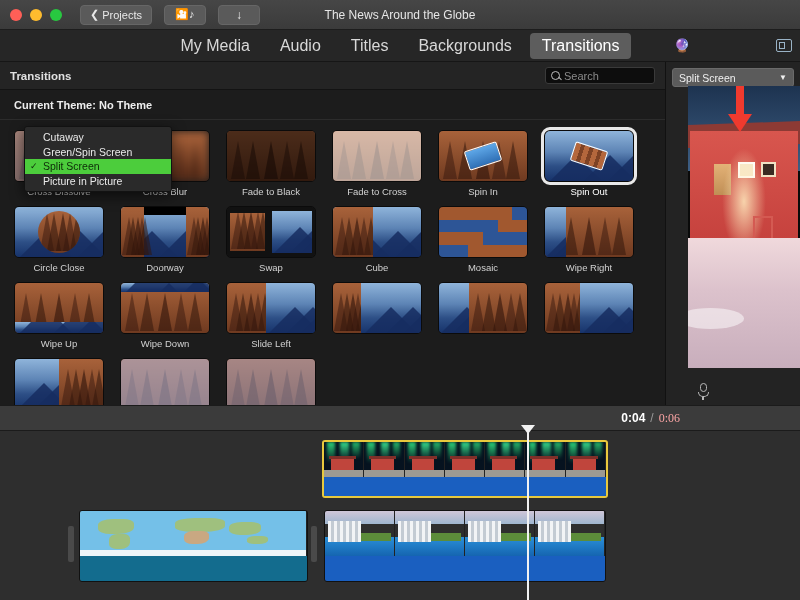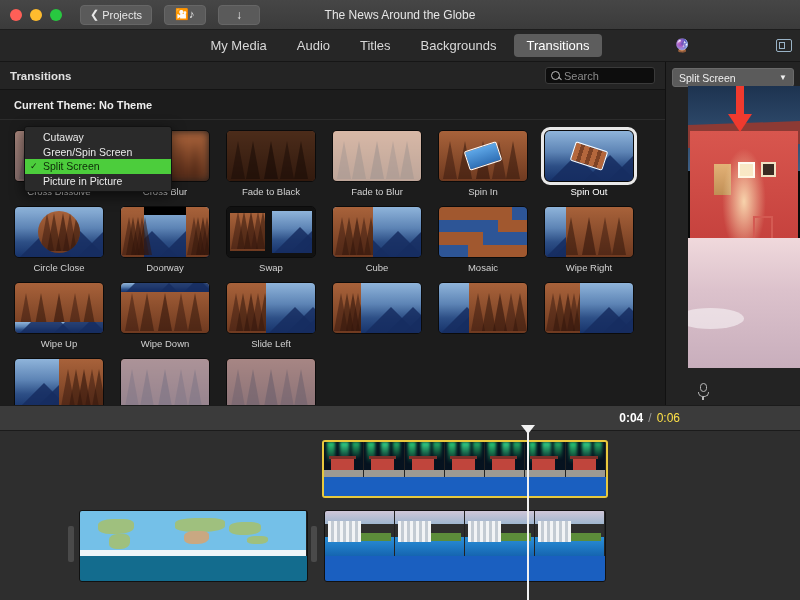--- a/index.html
+++ b/index.html
@@ -41,21 +41,21 @@
     font-size: 12px; color: #e6e6e6;
   }
 
   
   .tabbar {
     position: absolute; top: 30px; left: 0; width: 800px; height: 32px;
     background: #262626; border-bottom: 1px solid #161616;
     display: flex; align-items: center; justify-content: center; gap: 6px;
   }
   .tab {
-    font-size: 13px; color: #d8d8d8; padding: 4px 12px; border-radius: 4px;
+    font-size: 16px; color: #d8d8d8; padding: 4px 12px; border-radius: 4px;
   }
   .tab.active { background: #5d5d5d; color: #fff; }
 
   
   .browser {
     position: absolute; top: 62px; left: 0; width: 666px; height: 343px;
     background: #1c1c1c; border-right: 1px solid #111;
     overflow: hidden;
   }
   .browser-head {
@@ -188,21 +188,21 @@
   .arrow-ann { position: absolute; left: 728px; top: 86px; z-index: 45; }
 
   
   .tl-bar {
     position: absolute; top: 405px; left: 0; width: 800px; height: 26px;
     background: #3b3b3b; border-top: 1px solid #1b1b1b; border-bottom: 1px solid #1b1b1b;
     display: flex; align-items: center; justify-content: flex-end; padding-right: 120px;
   }
   .tc-cur { font-size: 12px; color: #fff; font-weight: bold; }
   .tc-sep { font-size: 12px; color: #9a9a9a; margin: 0 5px; }
-  .tc-tot { font-size: 12px; color: #fde047; }
+  .tc-tot { font-size: 12px; color: #fca5a5; font-family: Liberation Serif, serif; }
 
   .timeline { position: absolute; top: 431px; left: 0; width: 800px; height: 169px;
               background: #2e2e2e; overflow: hidden; }
 
   .clip { position: absolute; border-radius: 3px; overflow: hidden; }
   .clip-sel { border: 2px solid #e8c93d; }
   .film { position: absolute; left: 0; right: 0; top: 0; height: 64%; display: flex; }
   .frame { flex: 1; position: relative; overflow: hidden; border-right: 1px solid rgba(0,0,0,.25); }
   .audio-band { position: absolute; left: 0; right: 0; bottom: 0; height: 36%; }
 
@@ -336,21 +336,21 @@
             <div class="forest"></div>
             <div class="trees">
               <div class="tree" style="left:4%;opacity:0.65"></div>
               <div class="tree" style="left:22%;opacity:0.75"></div>
               <div class="tree" style="left:42%;opacity:0.8500000000000001"></div>
               <div class="tree" style="left:60%;opacity:0.65"></div>
               <div class="tree" style="left:76%;opacity:0.75"></div>
             </div>
             <div class="white"></div>
           </div>
-          <div class="tlabel">Fade to Blur</div>
+          <div class="tlabel">Fade to Cross</div>
         </div>
         <div class="tile">
           <div class="thumb">
             <div class="forest"></div>
             <div class="trees">
               <div class="tree" style="left:4%;opacity:0.65"></div>
               <div class="tree" style="left:22%;opacity:0.75"></div>
               <div class="tree" style="left:42%;opacity:0.8500000000000001"></div>
               <div class="tree" style="left:60%;opacity:0.65"></div>
               <div class="tree" style="left:76%;opacity:0.75"></div>

